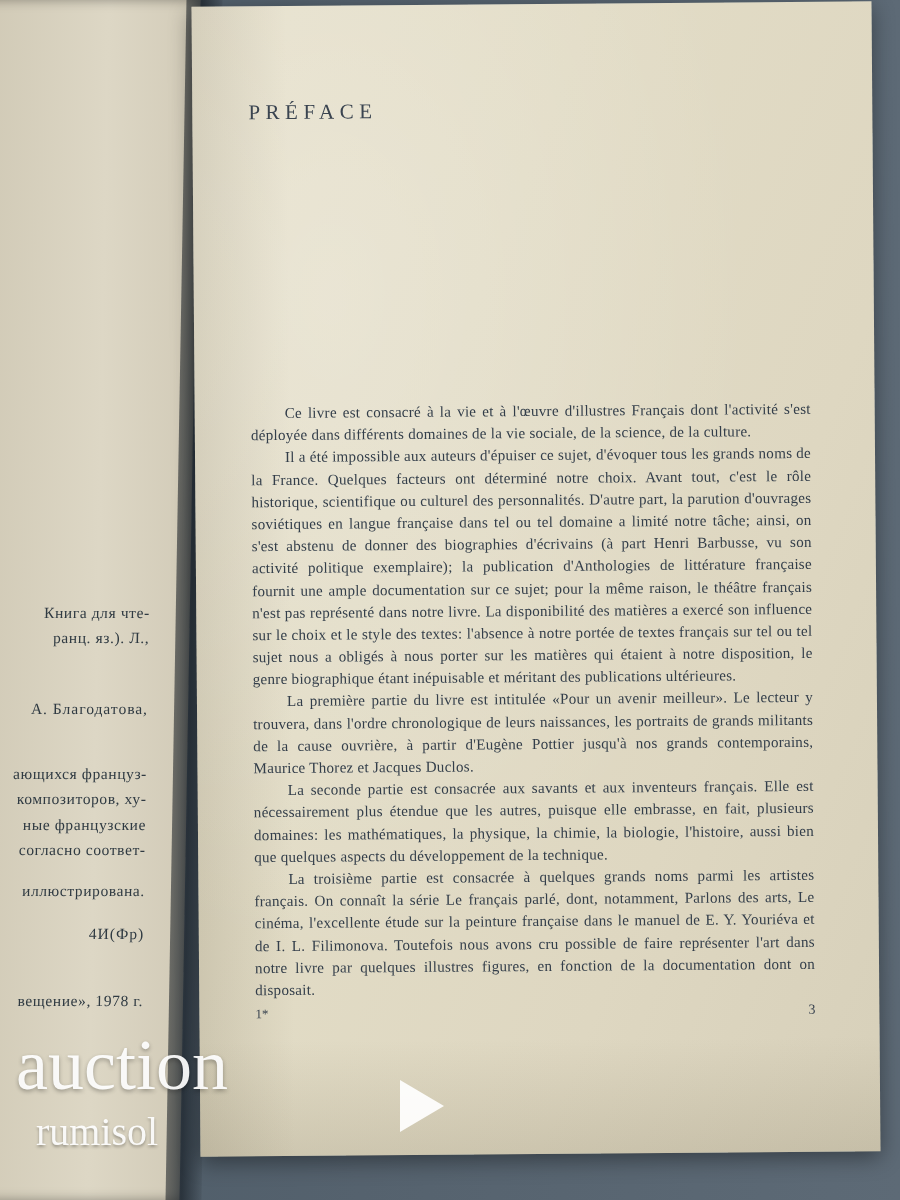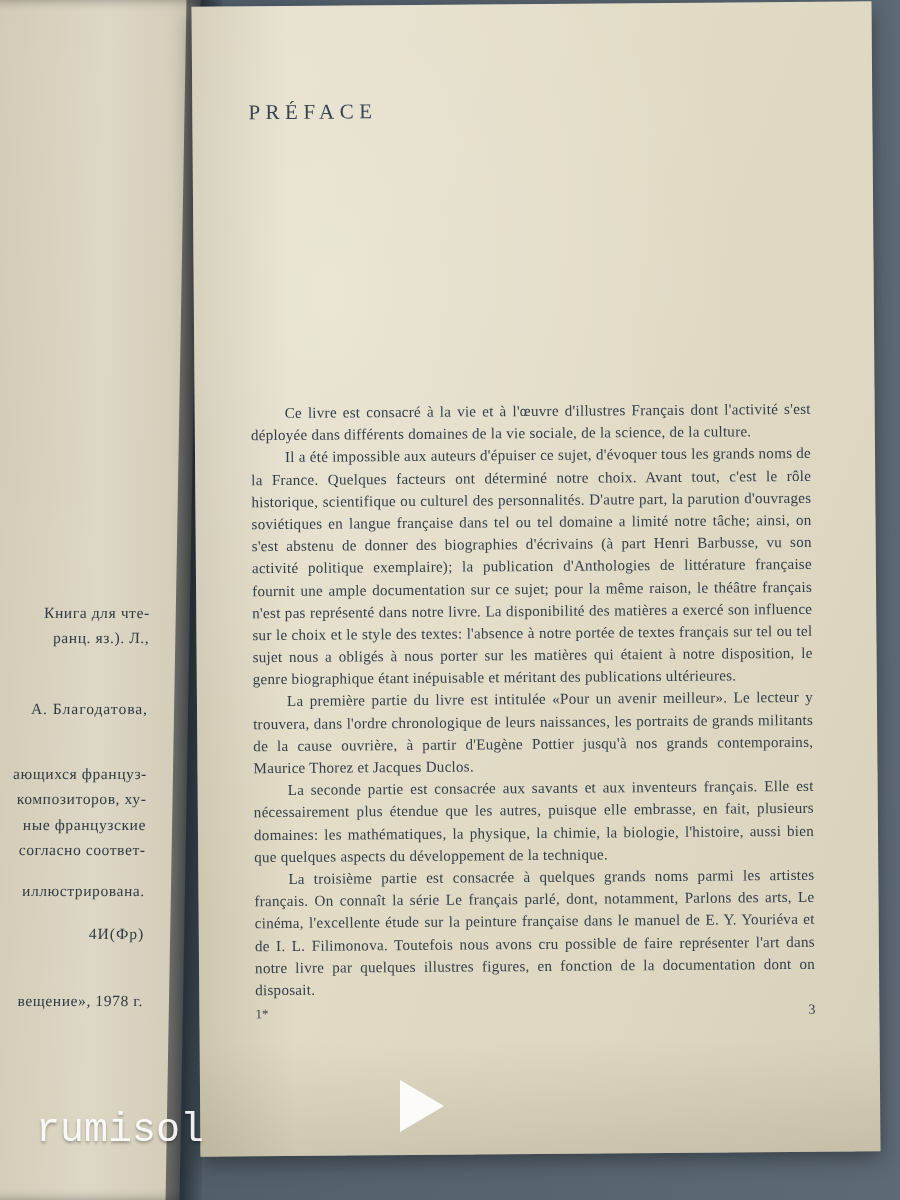--- a/index.html
+++ b/index.html
@@ -161,21 +161,21 @@
     color: rgba(255,255,255,0.93);
     font-family: "Liberation Serif", serif;
     text-shadow: 0 2px 4px rgba(0,0,0,0.30);
   }
   #wm-line3 {
     position: absolute;
     left: 36px;
     top: 128px;
     font-size: 40px;
     color: rgba(255,255,255,0.92);
-    font-family: Liberation Mono, monospace;
+    font-family: Liberation Serif, serif;
     text-shadow: 0 2px 3px rgba(0,0,0,0.30);
   }
   #wm-play {
     position: absolute;
     left: 400px;
     top: 100px;
     width: 0; height: 0;
     border-top: 26px solid transparent;
     border-bottom: 26px solid transparent;
     border-left: 44px solid rgba(255,255,255,0.92);
@@ -216,17 +216,18 @@
       <p>La troisième partie est consacrée à quelques grands noms parmi les artistes français. On connaît la série Le français parlé, dont, notamment, Parlons des arts, Le cinéma, l'excellente étude sur la peinture française dans le manuel de E. Y. Youriéva et de I. L. Filimonova. Toutefois nous avons cru possible de faire représenter l'art dans notre livre par quelques illustres figures, en fonction de la documentation dont on disposait.</p>
     </div>
 
     <div id="page-footer">
       <span id="footer-signature">1*</span>
       <span id="page-number">3</span>
     </div>
   </div>
 
   <div id="watermark">
+    <div id="wm-line2">auction</div>
     <div id="wm-line3">rumisol</div>
     <div id="wm-play"></div>
   </div>
 
 </div>
 
 </body></html>

